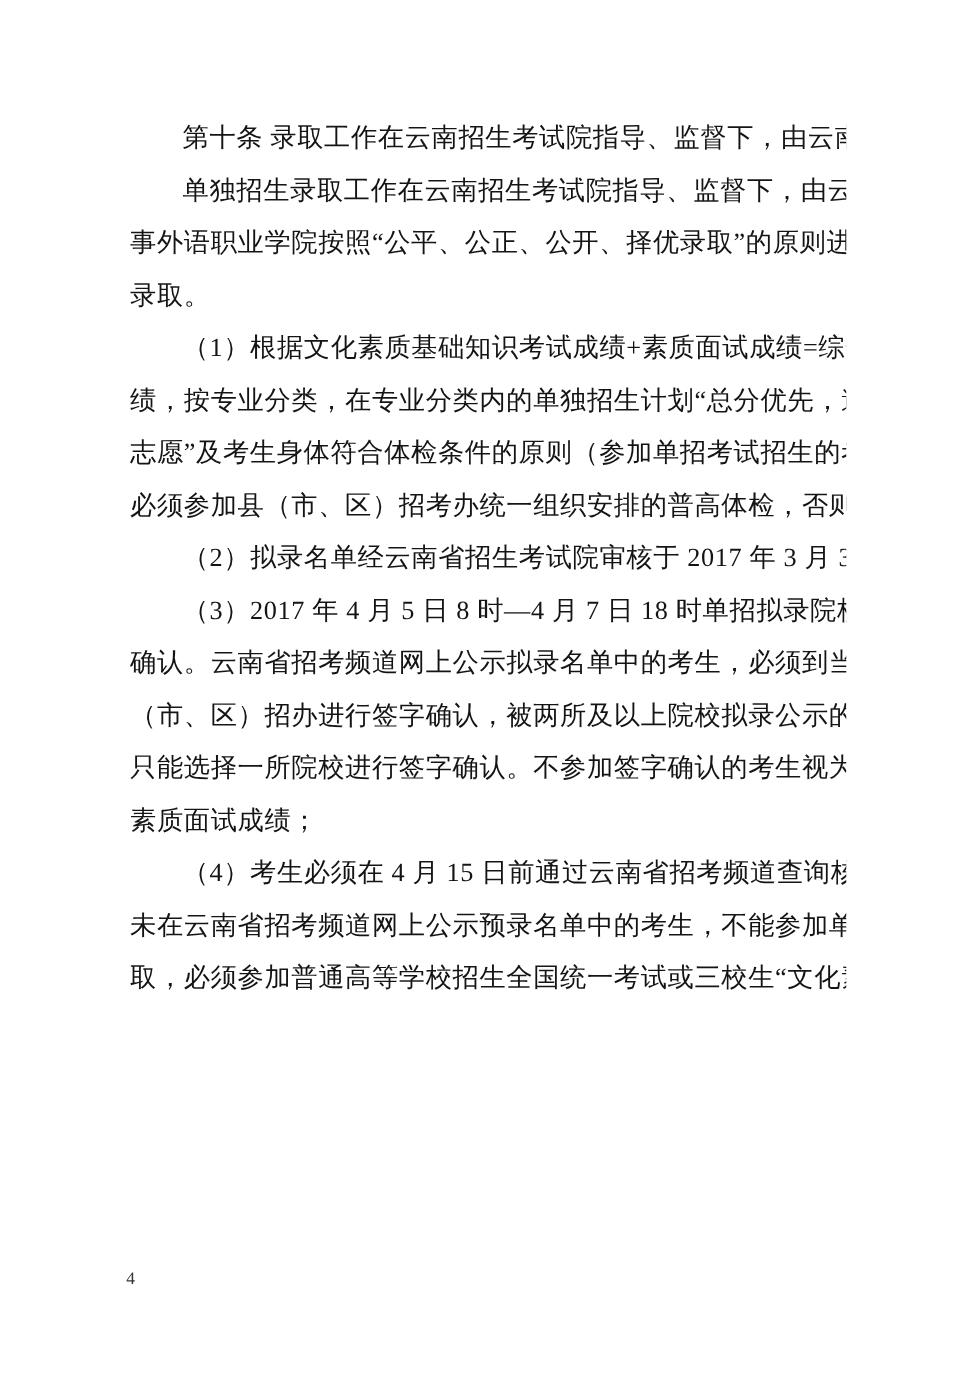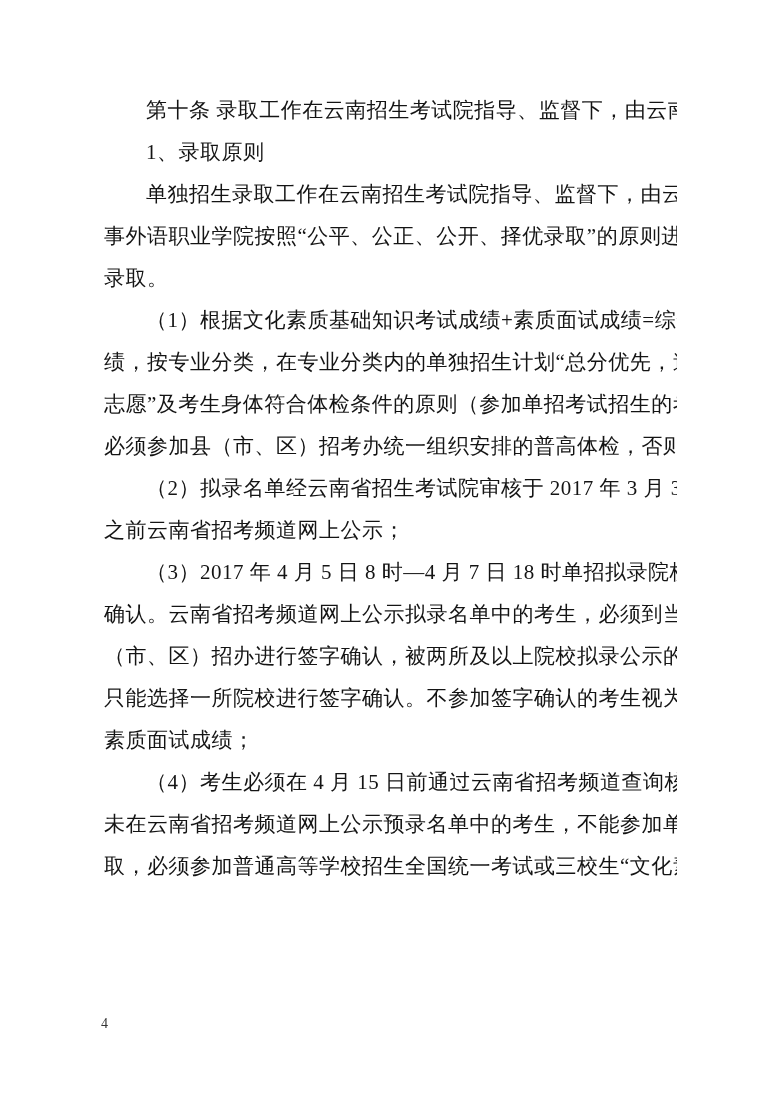--- a/index.html
+++ b/index.html
@@ -41,30 +41,28 @@
     line-height: 20px;
     color: #333333;
   }
 </style>
 </head>
 <body>
 
 <div class="page">
   <div class="text-block">
       <div class="line indent">第十条 录取工作在云南招生考试院指导、监督下，由云南外事</div>
-      <div class="line indent">1、录取原则</div>
       <div class="line indent">单独招生录取工作在云南招生考试院指导、监督下，由云南外</div>
       <div class="line">事外语职业学院按照“公平、公正、公开、择优录取”的原则进行</div>
       <div class="line">录取。</div>
       <div class="line indent">（1）根据文化素质基础知识考试成绩+素质面试成绩=综合成</div>
       <div class="line">绩，按专业分类，在专业分类内的单独招生计划“总分优先，遵循</div>
       <div class="line">志愿”及考生身体符合体检条件的原则（参加单招考试招生的考生</div>
       <div class="line">必须参加县（市、区）招考办统一组织安排的普高体检，否则不能</div>
       <div class="line indent">（2）拟录名单经云南省招生考试院审核于 2017 年 3 月 31 日</div>
-      <div class="line">之前云南省招考频道网上公示；</div>
       <div class="line indent">（3）2017 年 4 月 5 日 8 时—4 月 7 日 18 时单招拟录院校专业</div>
       <div class="line">确认。云南省招考频道网上公示拟录名单中的考生，必须到当地县</div>
       <div class="line">（市、区）招办进行签字确认，被两所及以上院校拟录公示的考生，</div>
       <div class="line">只能选择一所院校进行签字确认。不参加签字确认的考生视为自动</div>
       <div class="line">素质面试成绩；</div>
       <div class="line indent">（4）考生必须在 4 月 15 日前通过云南省招考频道查询核实；</div>
       <div class="line">未在云南省招考频道网上公示预录名单中的考生，不能参加单招录</div>
       <div class="line">取，必须参加普通高等学校招生全国统一考试或三校生“文化素质+</div>
     </div>
   <div class="page-footer">4</div>

